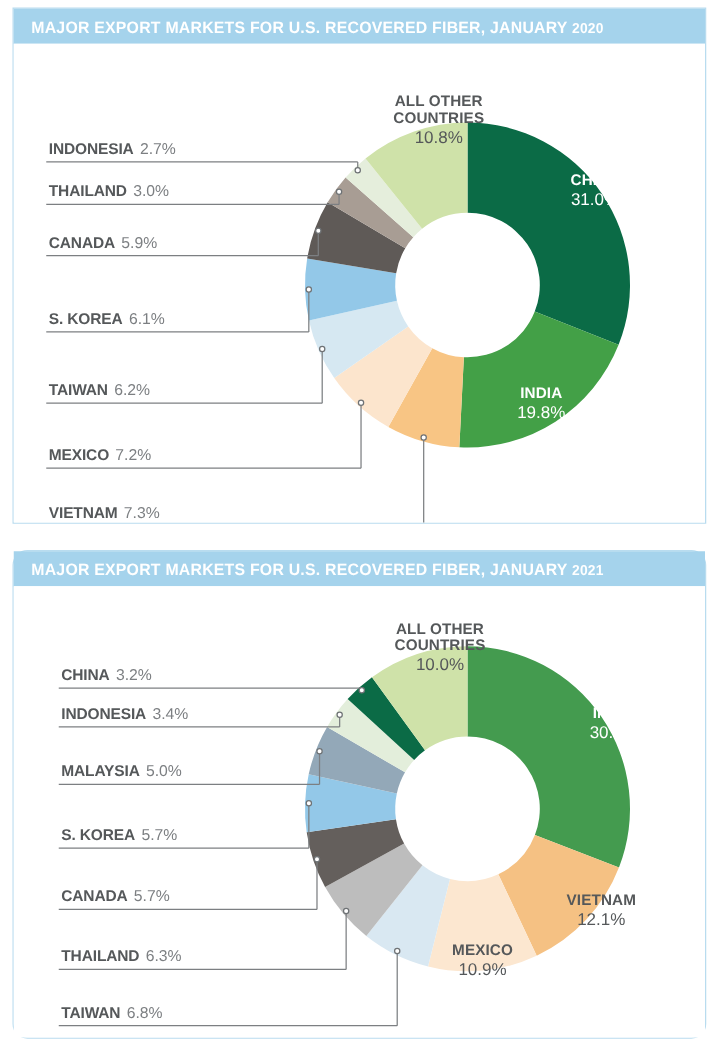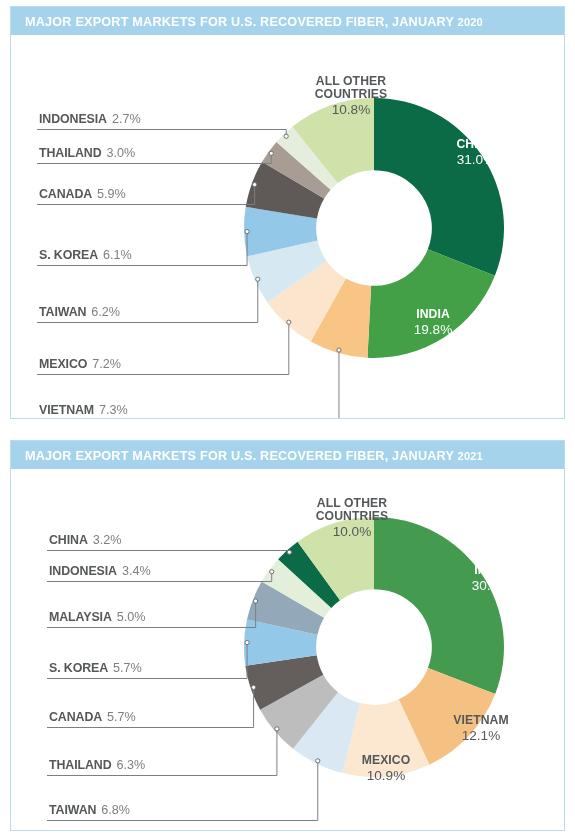--- a/index.html
+++ b/index.html
@@ -22,21 +22,21 @@
   }
   .panel {
     position: absolute;
     left: 10px;
     width: 555px;
     border: 1px solid #b9dcef;
     box-sizing: border-box;
     background: #ffffff;
   }
   #panel-2020 { top: 6px; height: 413px; }
-  #panel-2021 { top: 440px; height: 391px; }
+  #panel-2021 { top: 440px; height: 391px; border-radius: 12px; }
 
   .panel-header {
     background: #a5d3ec;
     height: 28px;
     display: flex;
     align-items: center;
     padding-left: 14px;
     box-sizing: border-box;
   }
   .panel-header .title {

